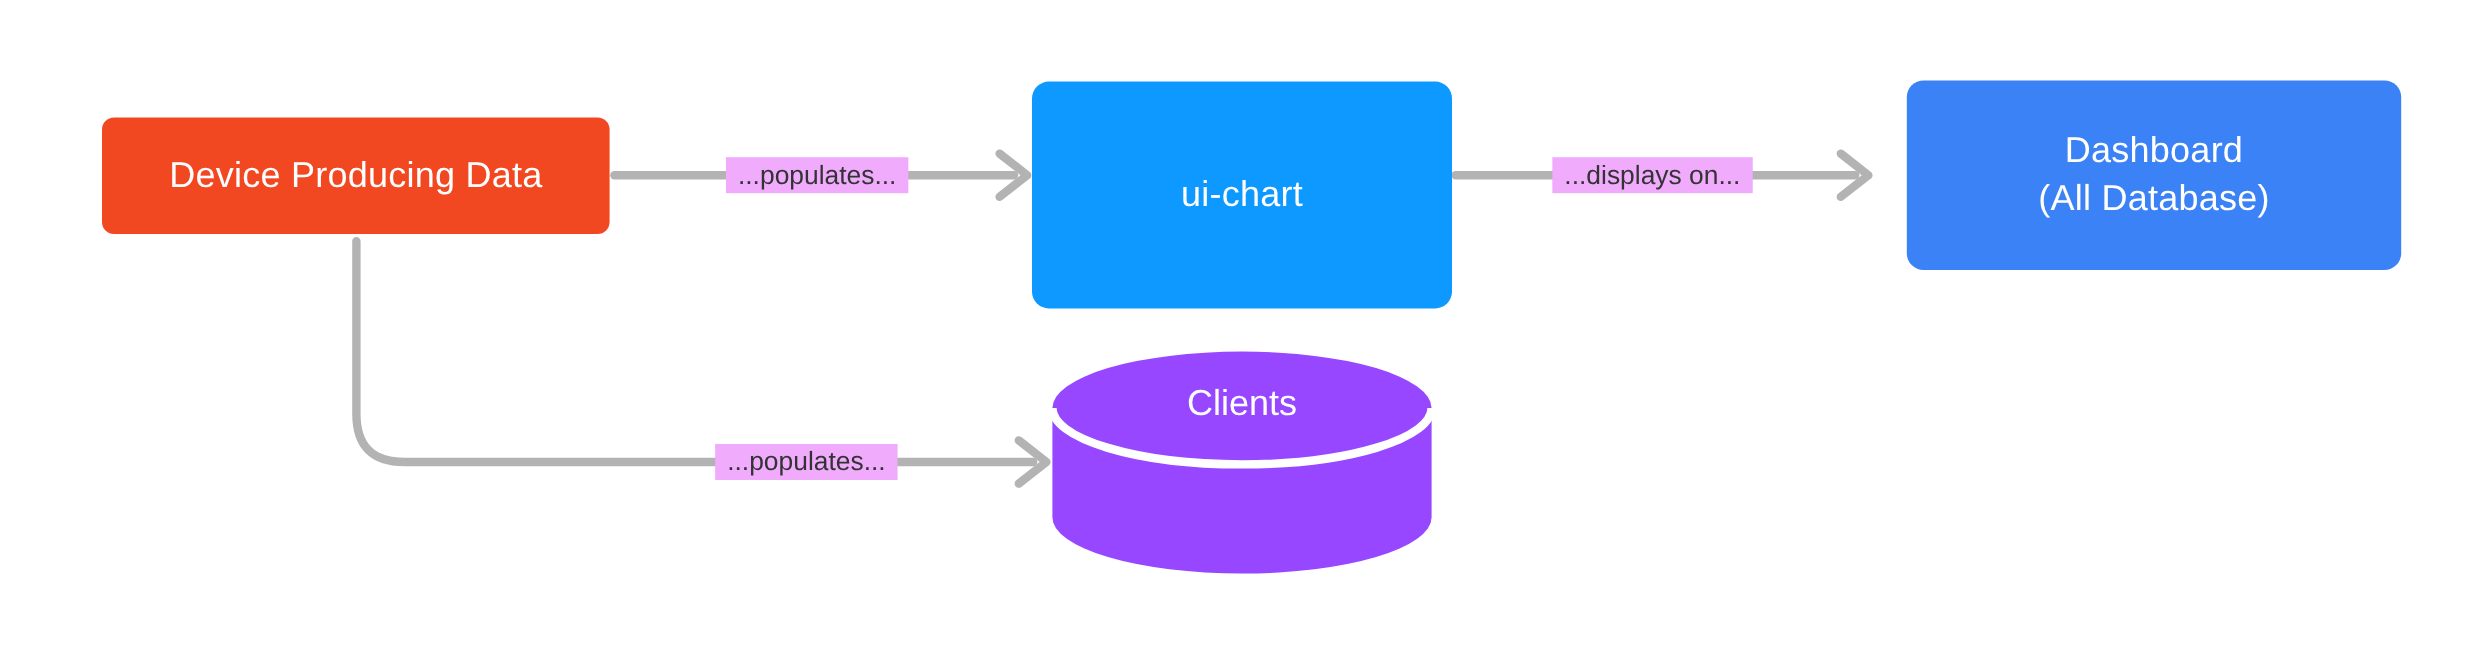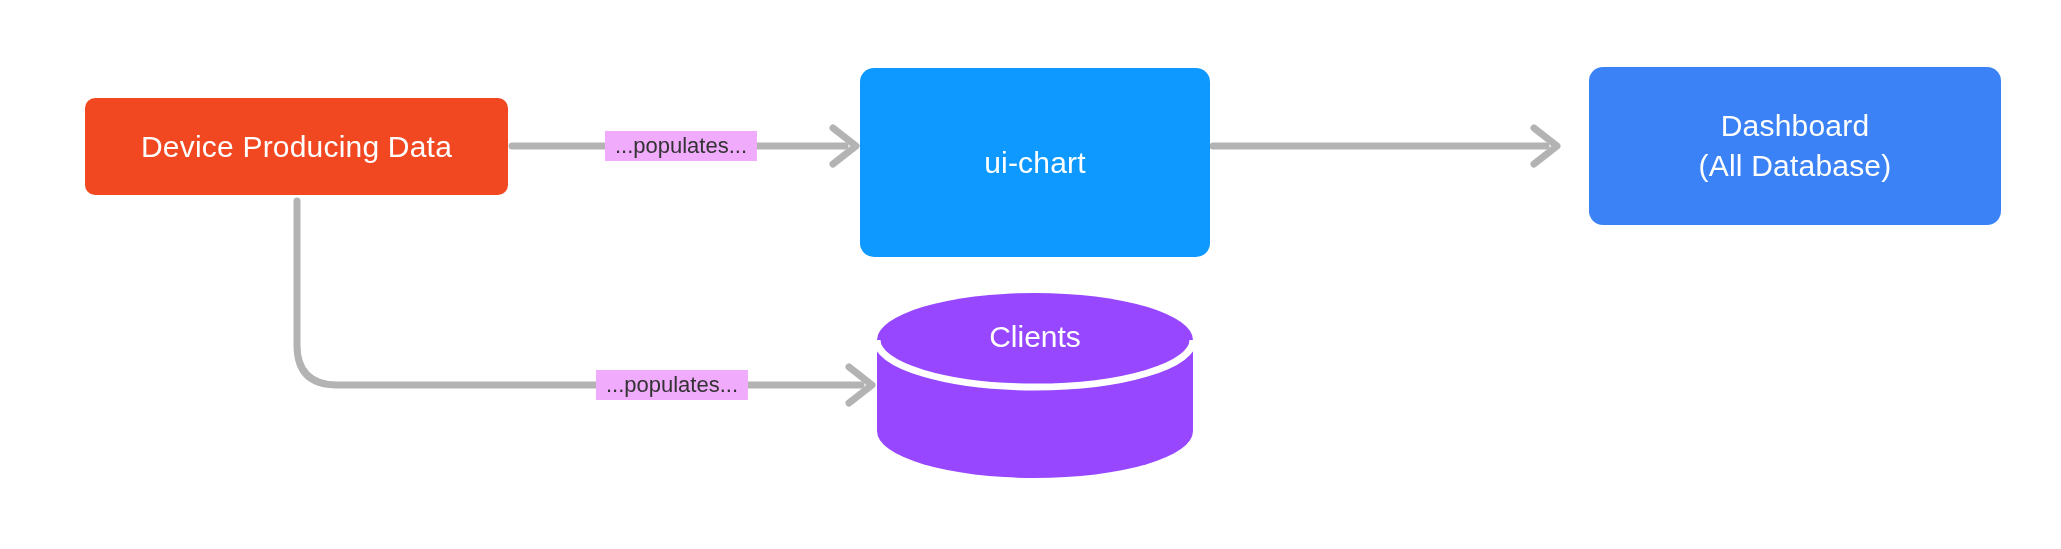--- a/index.html
+++ b/index.html
@@ -122,15 +122,16 @@
   </div>
 
   <div class="node node-dashboard">
     <span>Dashboard</span>
     <span>(All Database)</span>
   </div>
 
   <div class="cylinder-label">Clients</div>
 
   <div class="edge-label edge-label-1">...populates...</div>
+  <div class="edge-label edge-label-2">...displays on...</div>
   <div class="edge-label edge-label-3">...populates...</div>
 
 </div>
 
 </body></html>

